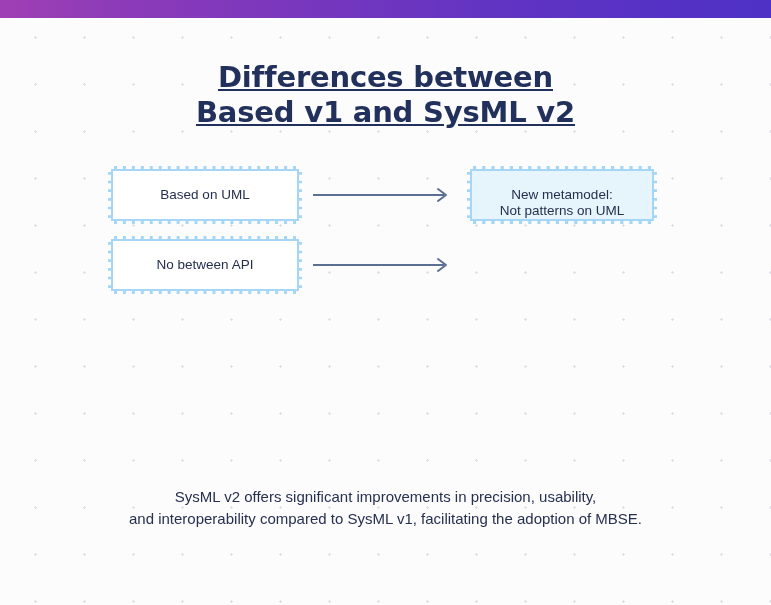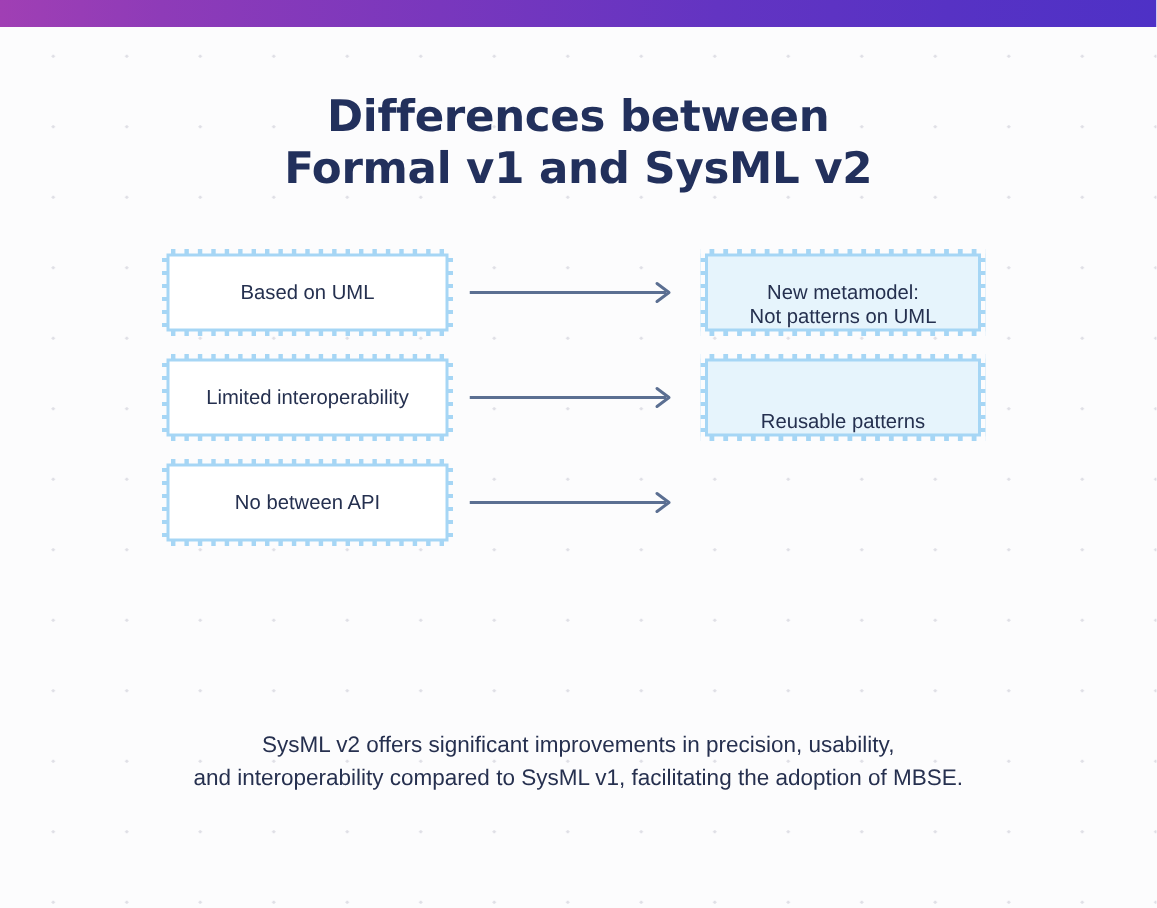--- a/index.html
+++ b/index.html
@@ -40,20 +40,21 @@
     left: 0;
     top: 60px;
     width: 771px;
     text-align: center;
     color: #22305c;
     font-family: "DejaVu Sans", sans-serif;
     font-weight: bold;
     font-size: 29px;
     line-height: 35px;
     letter-spacing: -0.2px;
+    text-decoration: underline;
   }
   #title .tline { display: block; }
 
   
   #rows {
     position: absolute;
     left: 0;
     top: 166px;
     width: 734px;
   }
@@ -125,21 +126,21 @@
 </style>
 </head>
 <body>
 
 <div id="page">
 
   <div id="topbar"></div>
 
   <div id="title">
     <span class="tline">Differences between</span>
-    <span class="tline">Formal v1 and SysML v2</span>
+    <span class="tline">Based v1 and SysML v2</span>
   </div>
 
   <div id="rows">
 
     <div class="row">
       <div class="box left">
         <span class="txt">Based on UML</span>
       </div>
       <div class="arrow">
         <svg width="140" height="16" viewBox="0 0 140 16">
@@ -148,34 +149,20 @@
         </svg>
       </div>
       <div class="box right">
         <span class="txt">
           <span>New metamodel:</span><br>
           <span>Not patterns on UML</span>
         </span>
       </div>
     </div>
 
-    <div class="row">
-      <div class="box left">
-        <span class="txt">Limited interoperability</span>
-      </div>
-      <div class="arrow">
-        <svg width="140" height="16" viewBox="0 0 140 16">
-          <path d="M0 8 L131 8" stroke="#5b6f92" stroke-width="2" fill="none"></path>
-          <path d="M125 2 L133 8 L125 14" stroke="#5b6f92" stroke-width="2" fill="none" stroke-linecap="round" stroke-linejoin="round"></path>
-        </svg>
-      </div>
-      <div class="box right">
-        <span class="txt">Reusable patterns</span>
-      </div>
-    </div>
 
 
     <div class="row">
       <div class="box left">
         <span class="txt">No between API</span>
       </div>
       <div class="arrow">
         <svg width="140" height="16" viewBox="0 0 140 16">
           <path d="M0 8 L131 8" stroke="#5b6f92" stroke-width="2" fill="none"></path>
           <path d="M125 2 L133 8 L125 14" stroke="#5b6f92" stroke-width="2" fill="none" stroke-linecap="round" stroke-linejoin="round"></path>

